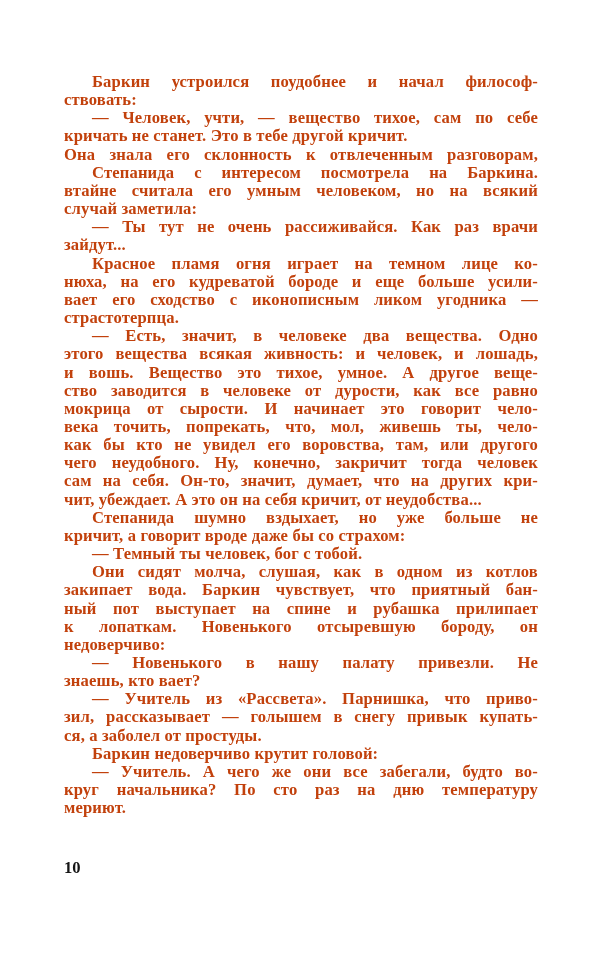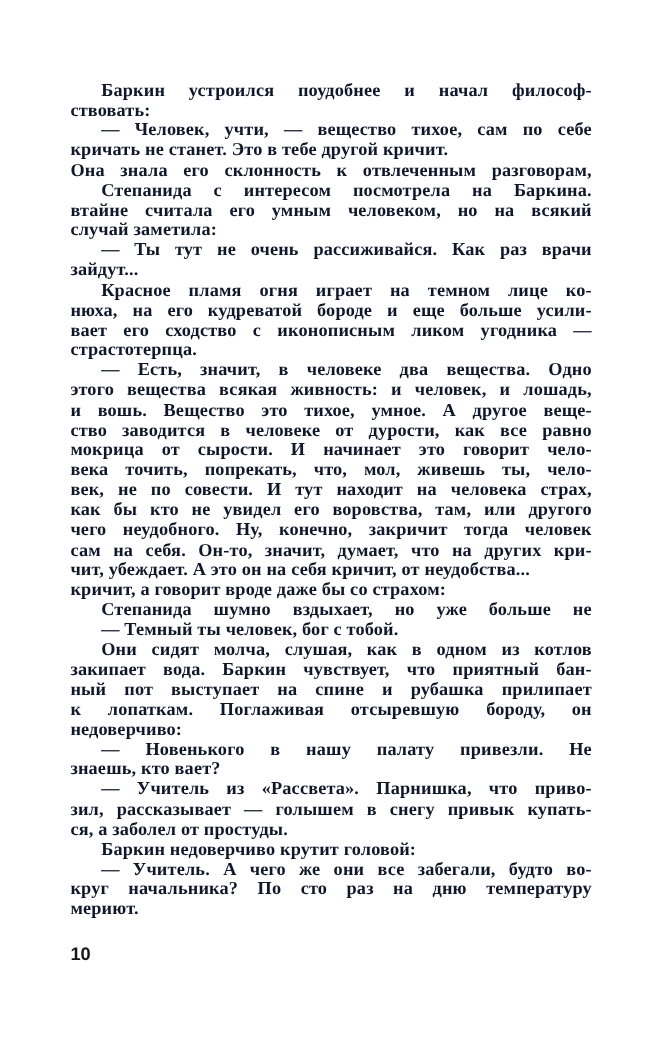--- a/index.html
+++ b/index.html
@@ -14,42 +14,42 @@
       overflow: hidden;
     }
     .page {
       position: absolute;
       left: 64px;
       top: 73px;
       width: 474px;
       font-family: "Liberation Serif", "DejaVu Serif", serif;
       font-size: 16.6px;
       line-height: 18.17px;
-      color: #0f172a;
+      color: #c2410c;
       font-weight: bold;
       letter-spacing: 0.15px;
     }
     .line {
       display: block;
       height: 18.17px;
       white-space: nowrap;
       text-align: justify;
       text-align-last: justify;
     }
     .line.last {
       text-align-last: left;
     }
     .line.indent {
       padding-left: 28px;
     }
     .page-number {
       position: absolute;
       left: 64px;
       top: 858px;
-      font-family: Liberation Sans, sans-serif;
+      font-family: Liberation Serif, serif;
       font-size: 16.6px;
       font-weight: bold;
       color: #161616;
     }
   </style>
 </head>
 <body>
 
 <div class="page" id="page-body">
     <span class="line indent">Баркин устроился поудобнее и начал философ-</span>
@@ -65,32 +65,31 @@
     <span class="line indent">Красное пламя огня играет на темном лице ко-</span>
     <span class="line">нюха, на его кудреватой бороде и еще больше усили-</span>
     <span class="line">вает его сходство с иконописным ликом угодника —</span>
     <span class="line last">страстотерпца.</span>
     <span class="line indent">— Есть, значит, в человеке два вещества. Одно</span>
     <span class="line">этого вещества всякая живность: и человек, и лошадь,</span>
     <span class="line">и вошь. Вещество это тихое, умное. А другое веще-</span>
     <span class="line">ство заводится в человеке от дурости, как все равно</span>
     <span class="line">мокрица от сырости. И начинает это говорит чело-</span>
     <span class="line">века точить, попрекать, что, мол, живешь ты, чело-</span>
-    <span class="line">век, не по совести. И тут находит на человека страх,</span>
     <span class="line">как бы кто не увидел его воровства, там, или другого</span>
     <span class="line">чего неудобного. Ну, конечно, закричит тогда человек</span>
     <span class="line">сам на себя. Он-то, значит, думает, что на других кри-</span>
     <span class="line last">чит, убеждает. А это он на себя кричит, от неудобства...</span>
+    <span class="line indent">Степанида шумно вздыхает, но уже больше не</span>
     <span class="line last">кричит, а говорит вроде даже бы со страхом:</span>
-    <span class="line indent">Степанида шумно вздыхает, но уже больше не</span>
     <span class="line indent last">— Темный ты человек, бог с тобой.</span>
     <span class="line indent">Они сидят молча, слушая, как в одном из котлов</span>
     <span class="line">закипает вода. Баркин чувствует, что приятный бан-</span>
     <span class="line">ный пот выступает на спине и рубашка прилипает</span>
-    <span class="line">к лопаткам. Поглаживая отсыревшую бороду, он</span>
+    <span class="line">к лопаткам. Новенького отсыревшую бороду, он</span>
     <span class="line last">недоверчиво:</span>
     <span class="line indent">— Новенького в нашу палату привезли. Не</span>
     <span class="line last">знаешь, кто вает?</span>
     <span class="line indent">— Учитель из «Рассвета». Парнишка, что приво-</span>
     <span class="line">зил, рассказывает — голышем в снегу привык купать-</span>
     <span class="line last">ся, а заболел от простуды.</span>
     <span class="line indent last">Баркин недоверчиво крутит головой:</span>
     <span class="line indent">— Учитель. А чего же они все забегали, будто во-</span>
     <span class="line">круг начальника? По сто раз на дню температуру</span>
     <span class="line last">мериют.</span>

